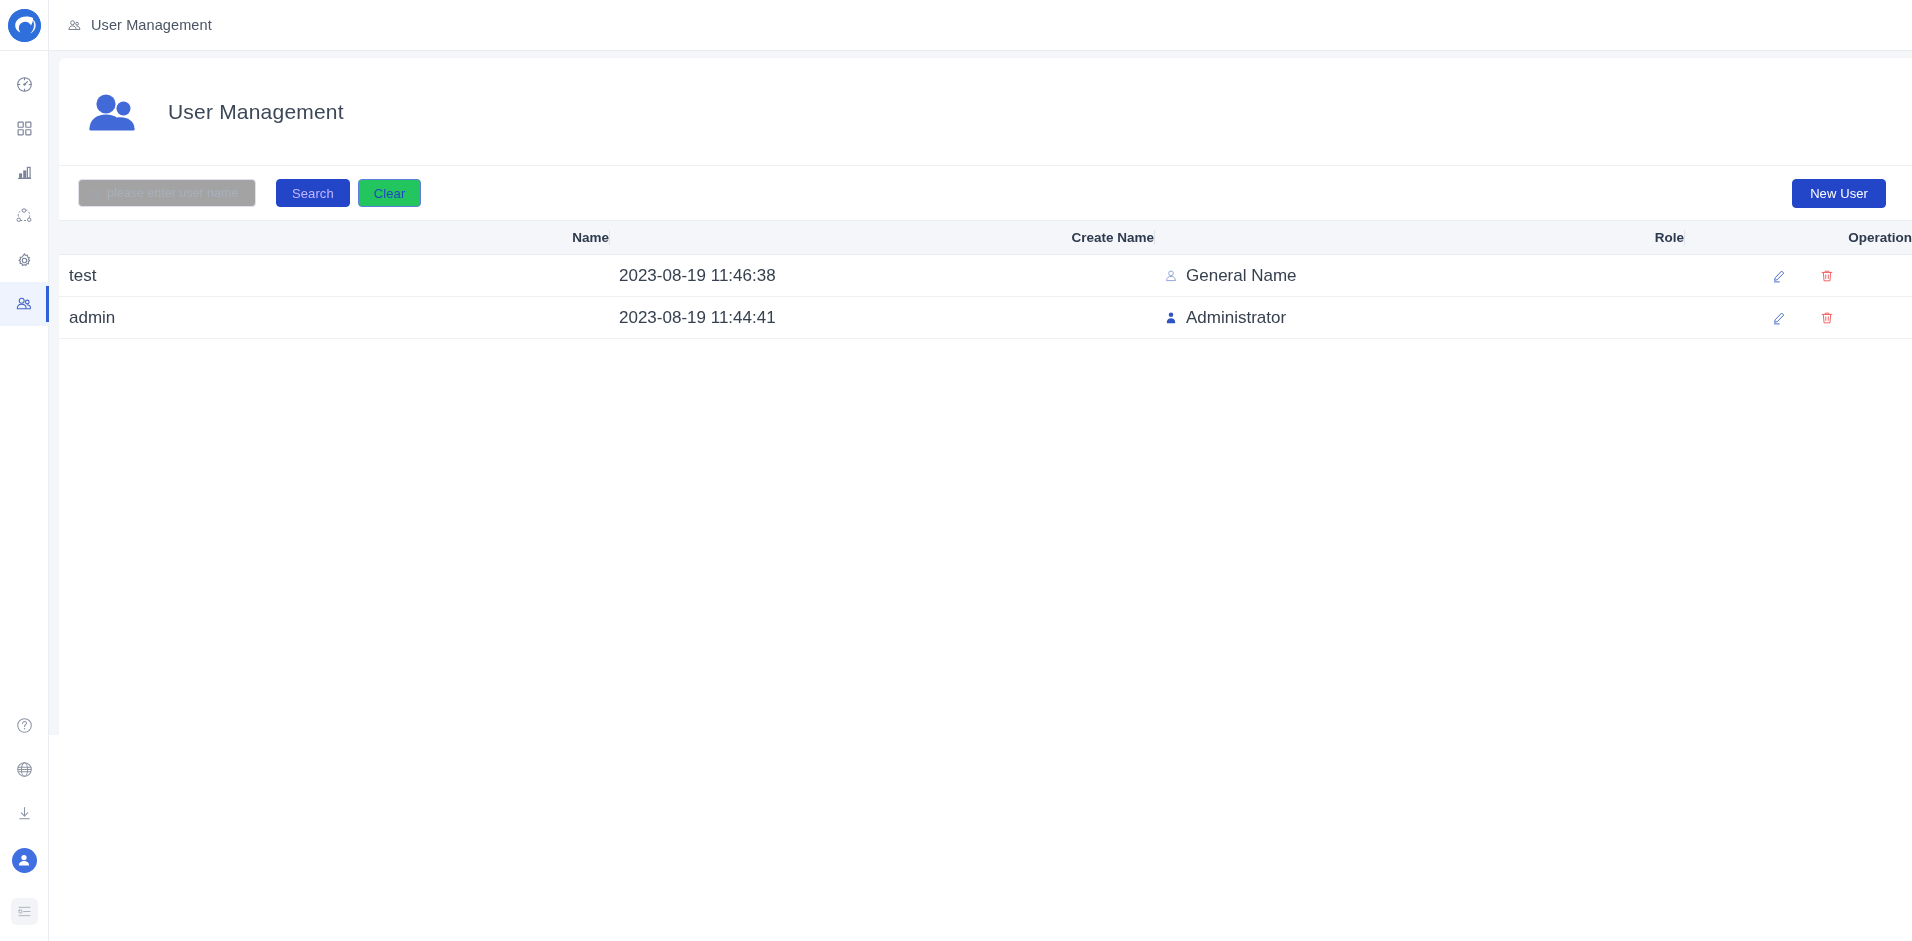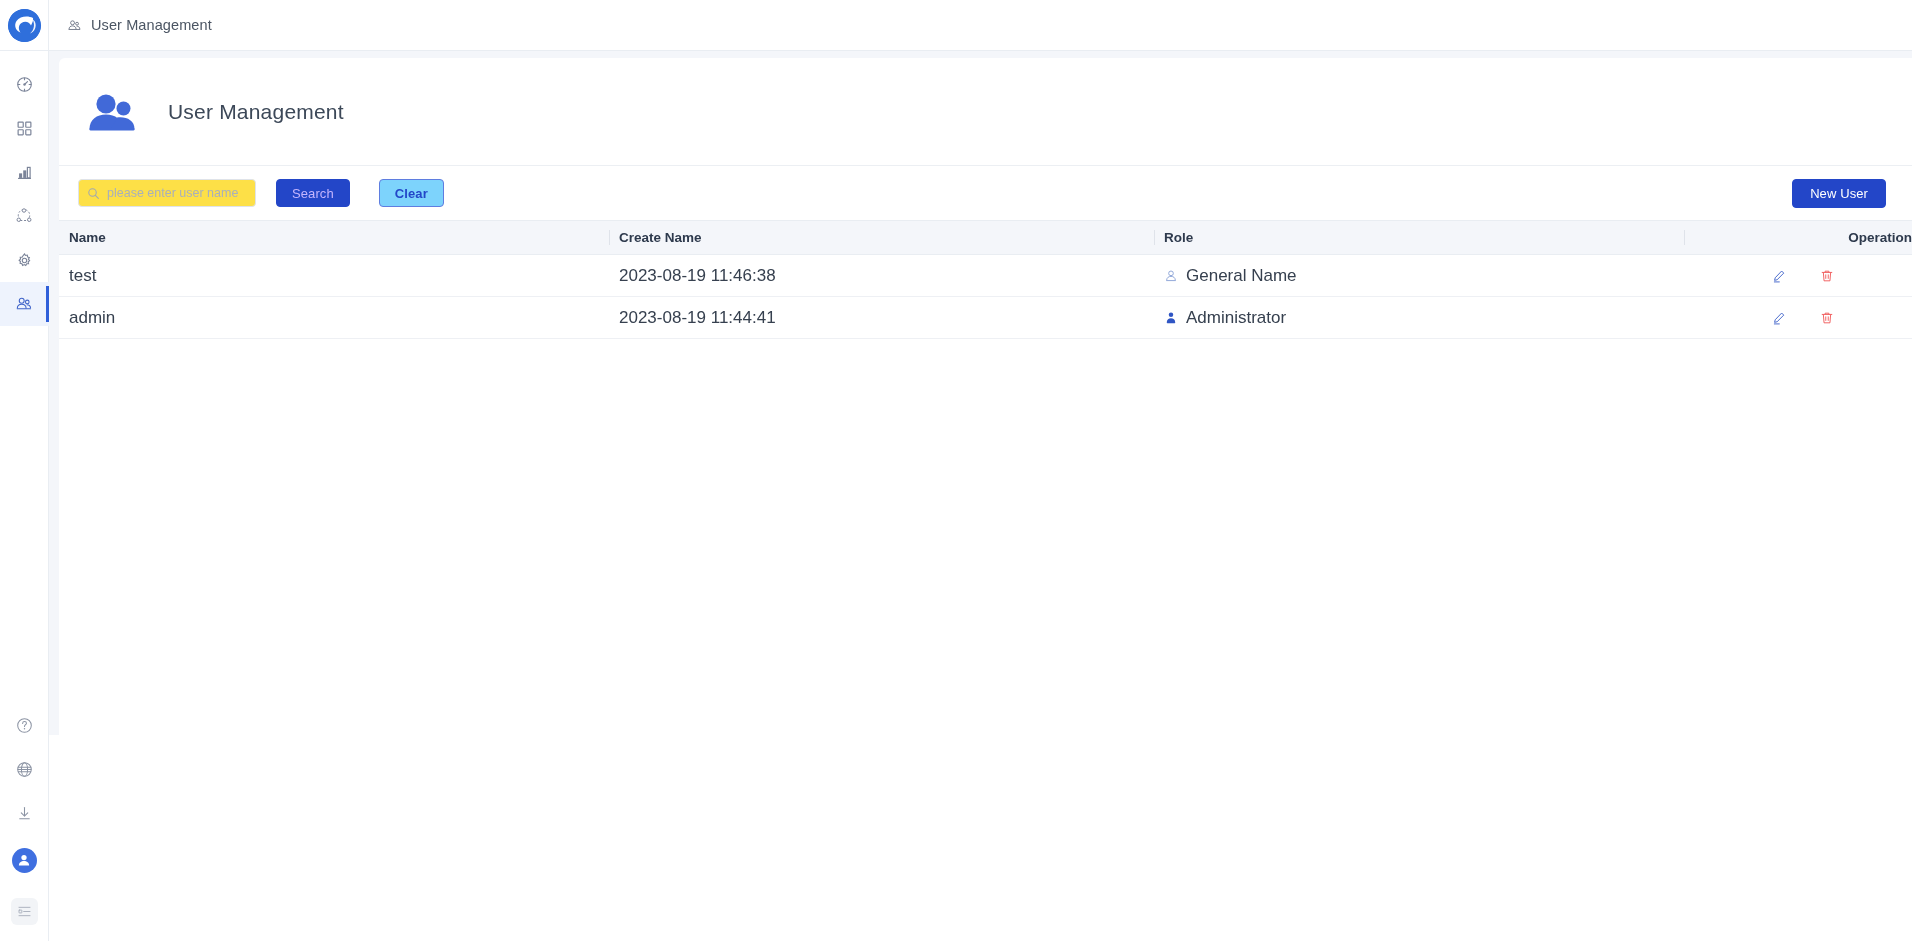--- a/index.html
+++ b/index.html
@@ -146,21 +146,21 @@
     display: flex;
     align-items: center;
     padding: 0 26px 0 19px;
   }
   .search-wrap {
     width: 178px; height: 28px;
     border: 1px solid #dfe3e9;
     border-radius: 4px;
     display: flex; align-items: center;
     padding: 0 8px;
-    background: #fde047;
+    background: #a3a3a3;
   }
   .search-wrap svg { flex: 0 0 auto; }
   .search-input {
     border: none; outline: none;
     font-family: "Liberation Sans", sans-serif;
     font-size: 12.5px;
     color: #333;
     margin-left: 7px;
     width: 100%;
     background: transparent;
@@ -179,46 +179,45 @@
     letter-spacing: .1px;
   }
   .btn-primary {
     background: #2346c8;
     color: #c4b5fd;
     border: 1px solid #2346c8;
     padding: 0 15px;
     margin-left: 20px;
   }
   .btn-ghost {
-    background: #7dd3fc;
+    background: #22c55e;
     color: #2346c8;
     border: 1px solid #5f7de0;
     padding: 0 15px;
-    margin-left: 29px;
-    font-weight: bold;
+    margin-left: 8px;
   }
   .toolbar-spacer { flex: 1 1 auto; }
   .btn-new {
     background: #2346c8;
     color: #fff;
     border: 1px solid #2346c8;
     padding: 0 17px;
     height: 29px;
   }
 
   
   .table-wrap { flex: 1 1 auto; overflow: hidden; }
   table { width: 100%; border-collapse: collapse; table-layout: fixed; }
   thead th {
     background: #f4f6fa;
     height: 34px;
     font-size: 13.5px;
     font-weight: bold;
     color: #2e3a4d;
-    text-align: left;
+    text-align: right;
     padding: 0 0 0 10px;
     border-bottom: 1px solid #e9edf2;
     border-top: 1px solid #e9edf2;
     position: relative;
   }
   thead th.sep::before {
     content: "";
     position: absolute;
     left: 0; top: 9px; bottom: 9px;
     width: 1px;

